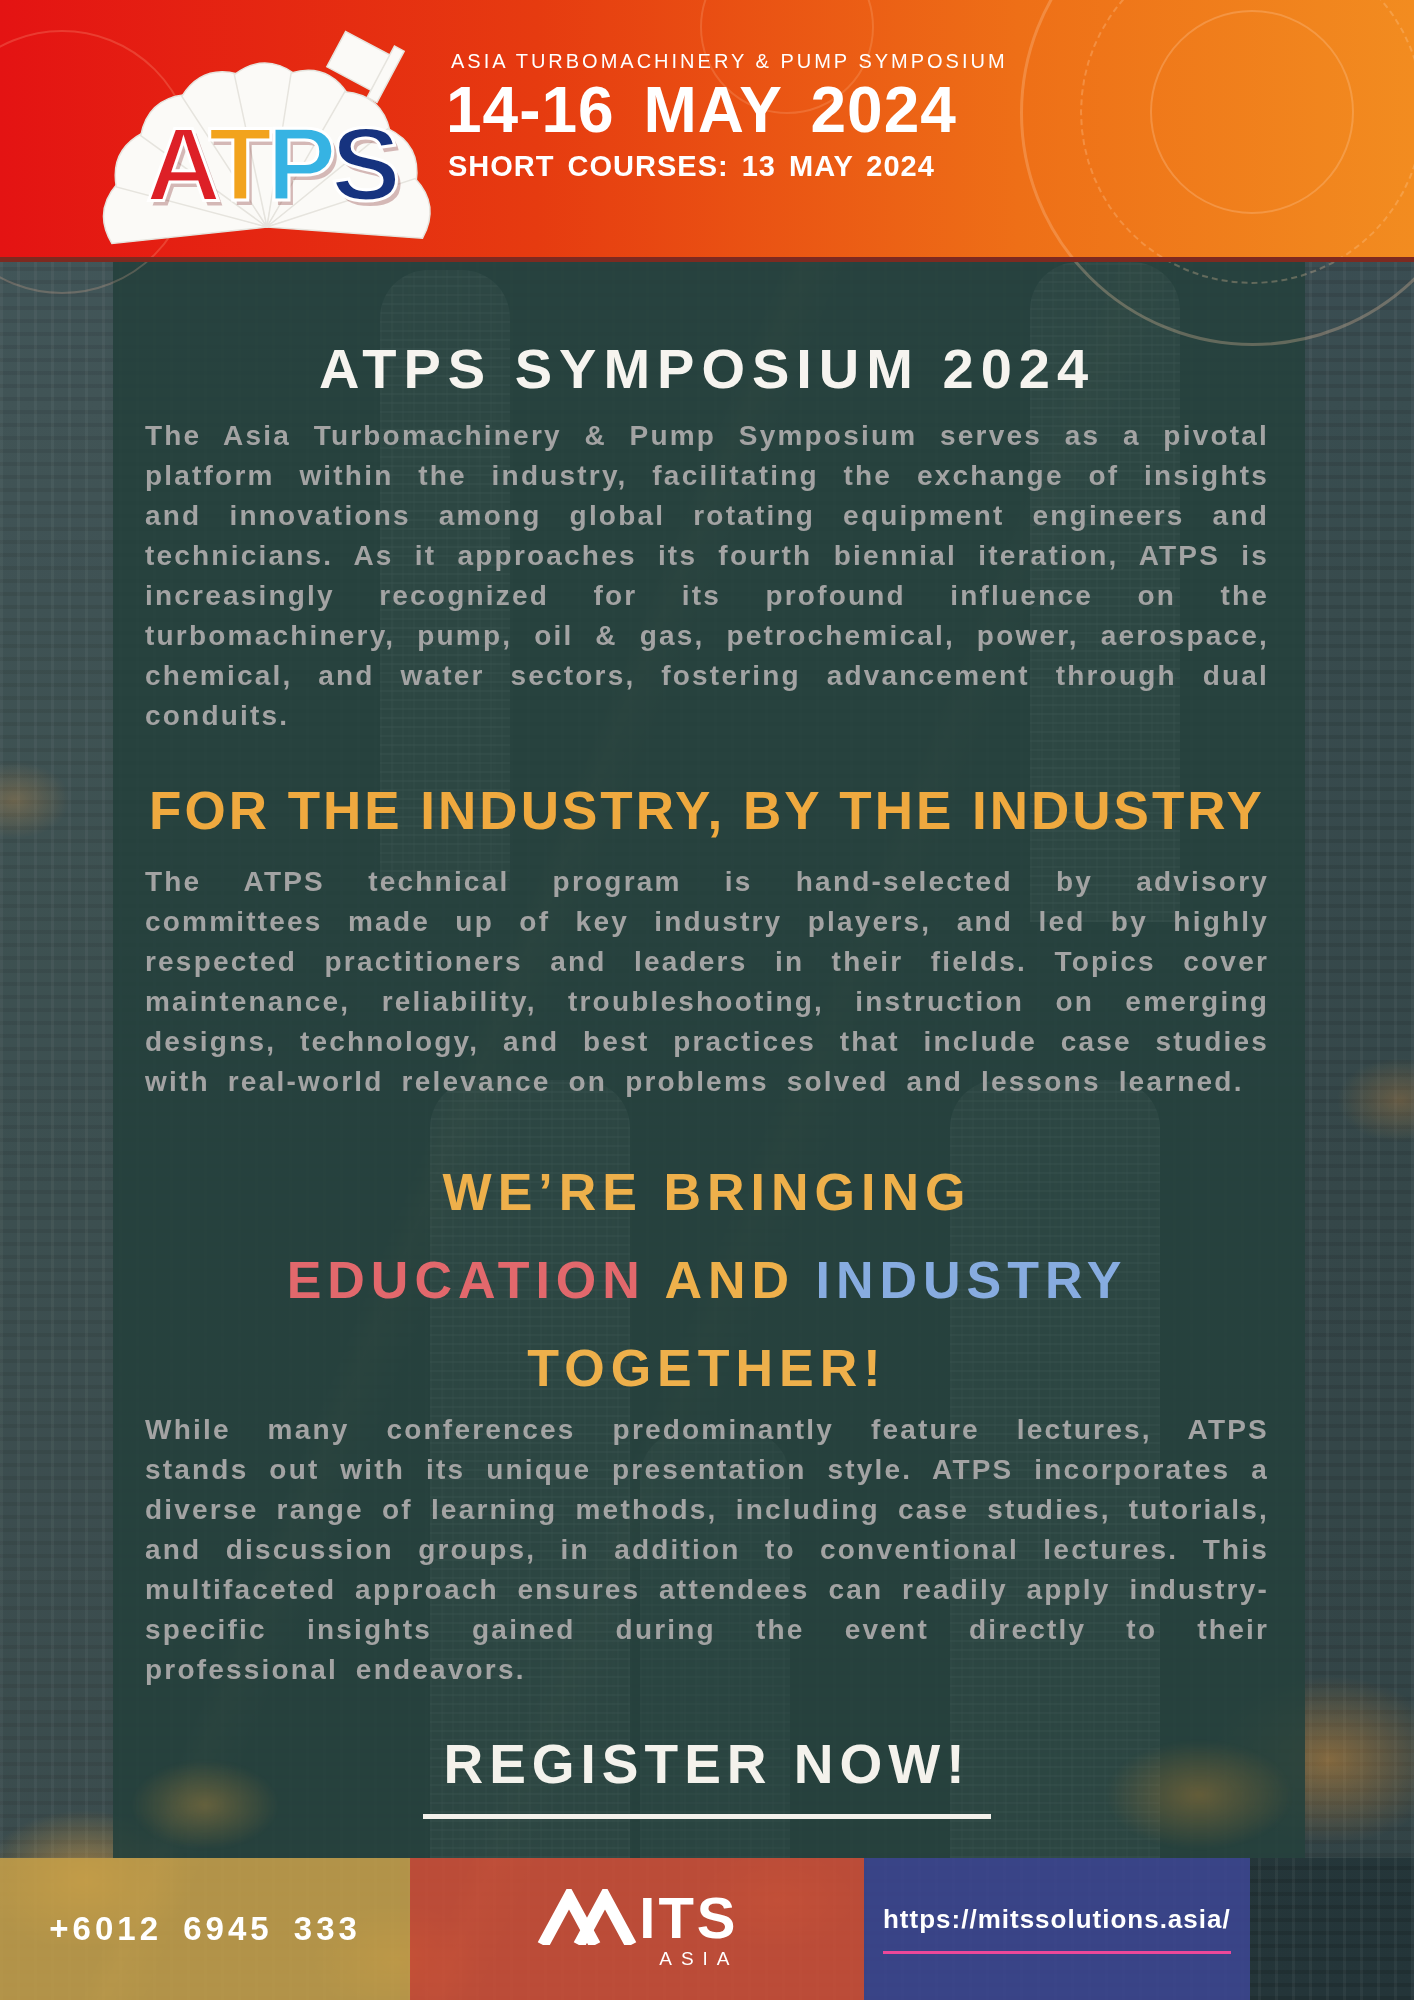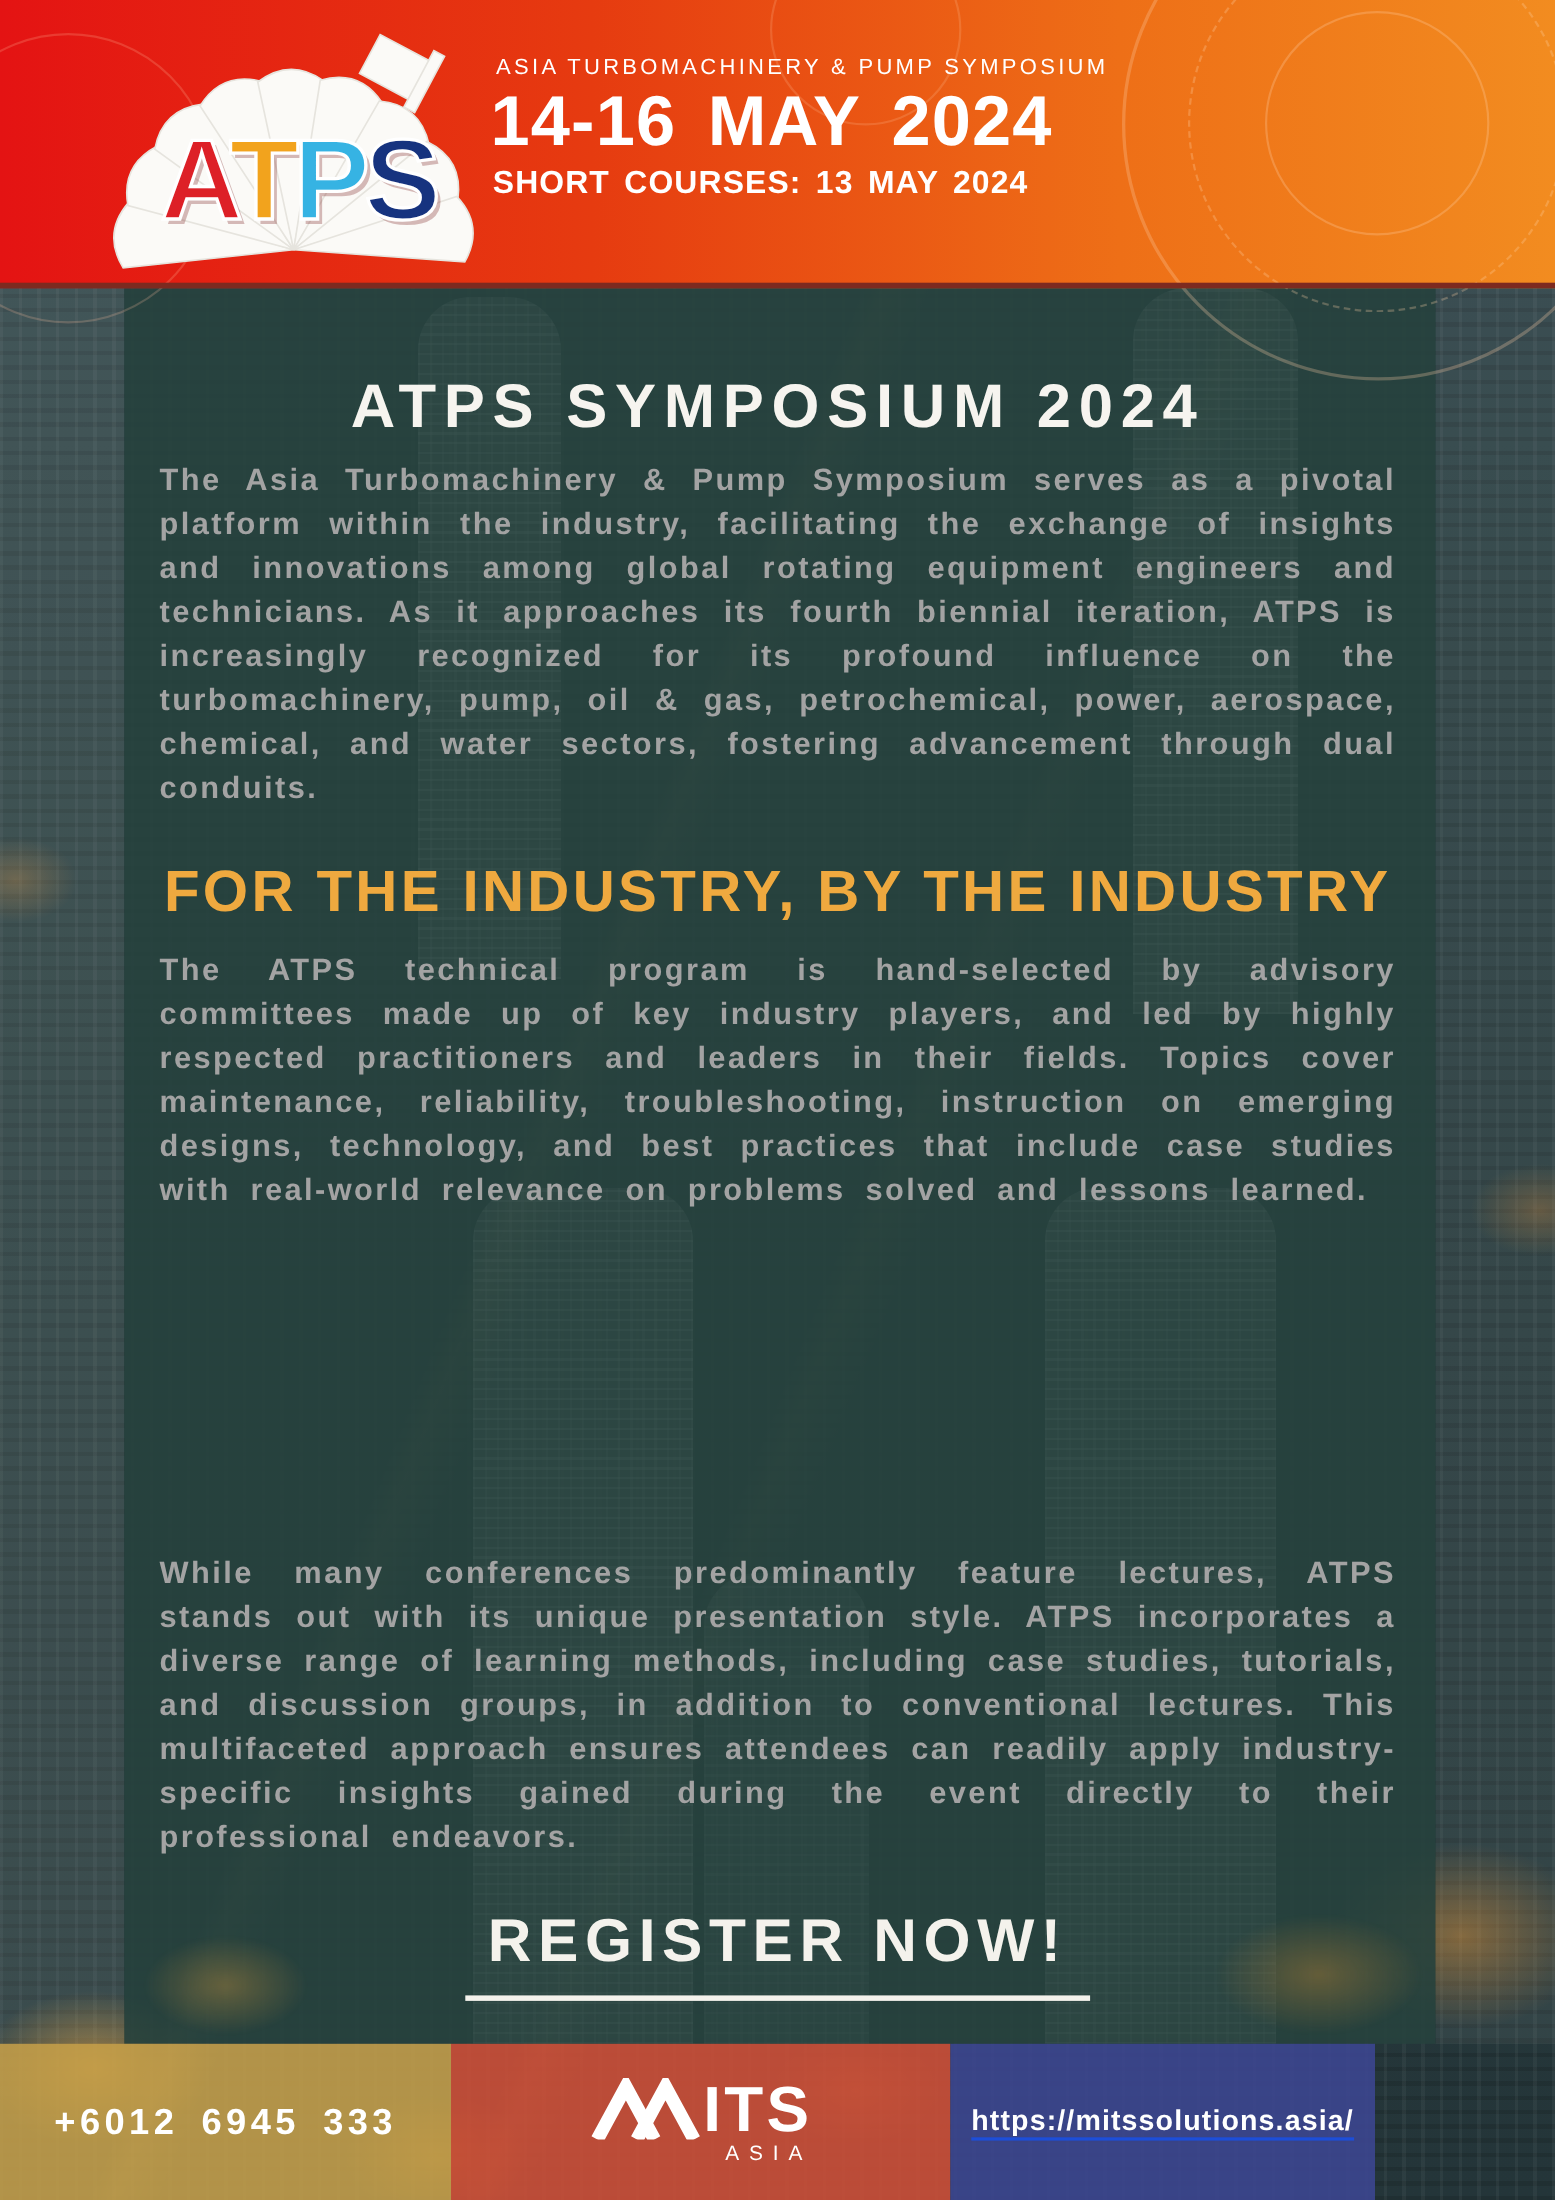--- a/index.html
+++ b/index.html
@@ -85,22 +85,22 @@
   .register{display:inline-block;color:#f4f2ec;font-size:55px;font-weight:bold;letter-spacing:6px;
     border-bottom:5px solid #f4f2ec;padding:0 20px 18px;text-decoration:none;cursor:pointer;}
 
   
   .footer{position:absolute;left:0;bottom:0;width:1250px;height:142px;display:flex;}
   .f-block{display:flex;align-items:center;justify-content:center;height:142px;}
   .f-yellow{width:464px;background:rgba(198,160,75,.88);}
   .f-red{width:513px;background:rgba(208,80,56,.88);}
   .f-blue{width:437px;background:rgba(61,70,147,.87);}
   .phone{color:#fff;font-size:33px;font-weight:bold;letter-spacing:4px;word-spacing:8px;}
-  .url{color:#fff;font-size:26px;font-weight:bold;letter-spacing:1px;border-bottom:3px solid #1d4ed8;
-    padding-bottom:0;text-decoration:none;cursor:pointer;}
+  .url{color:#fff;font-size:26px;font-weight:bold;letter-spacing:1px;border-bottom:3px solid #ec4899;
+    padding-bottom:16px;text-decoration:none;cursor:pointer;}
   .mits{display:flex;flex-direction:column;align-items:flex-end;}
   .mits-row{display:flex;align-items:flex-end;}
   .mits-its{color:#fff;font-size:58px;font-weight:bold;letter-spacing:3px;line-height:.92;}
   .mits-sub{color:#fff;font-size:19px;font-weight:normal;letter-spacing:9px;margin-top:3px;}
 </style>
 </head>
 <body>
 
 <div class="page">
 
@@ -151,20 +151,25 @@
   </div>
 
   <div class="main-title">ATPS SYMPOSIUM 2024</div>
 
   <div class="para p1">The Asia Turbomachinery &amp; Pump Symposium serves as a pivotal platform within the industry, facilitating the exchange of insights and innovations among global rotating equipment engineers and technicians. As it approaches its fourth biennial iteration, ATPS is increasingly recognized for its profound influence on the turbomachinery, pump, oil &amp; gas, petrochemical, power, aerospace, chemical, and water sectors, fostering advancement through dual conduits.</div>
 
   <div class="industry-heading">FOR THE INDUSTRY, BY THE INDUSTRY</div>
 
   <div class="para p2">The ATPS technical program is hand-selected by advisory committees made up of key industry players, and led by highly respected practitioners and leaders in their fields. Topics cover maintenance, reliability, troubleshooting, instruction on emerging designs, technology, and best practices that include case studies with real-world relevance on problems solved and lessons learned.</div>
 
+  <div class="bringing">
+    <span>WE’RE BRINGING</span><br>
+    <span class="edu">EDUCATION</span><span> AND </span><span class="ind">INDUSTRY</span><br>
+    <span>TOGETHER!</span>
+  </div>
 
   <div class="para p3">While many conferences predominantly feature lectures, ATPS stands out with its unique presentation style. ATPS incorporates a diverse range of learning methods, including case studies, tutorials, and discussion groups, in addition to conventional lectures. This multifaceted approach ensures attendees can readily apply industry-specific insights gained during the event directly to their professional endeavors.</div>
 
   <div class="register-wrap">
     <a class="register">REGISTER NOW!</a>
   </div>
 
   <div class="footer">
     <div class="f-block f-yellow">
       <span class="phone">+6012 6945 333</span>

